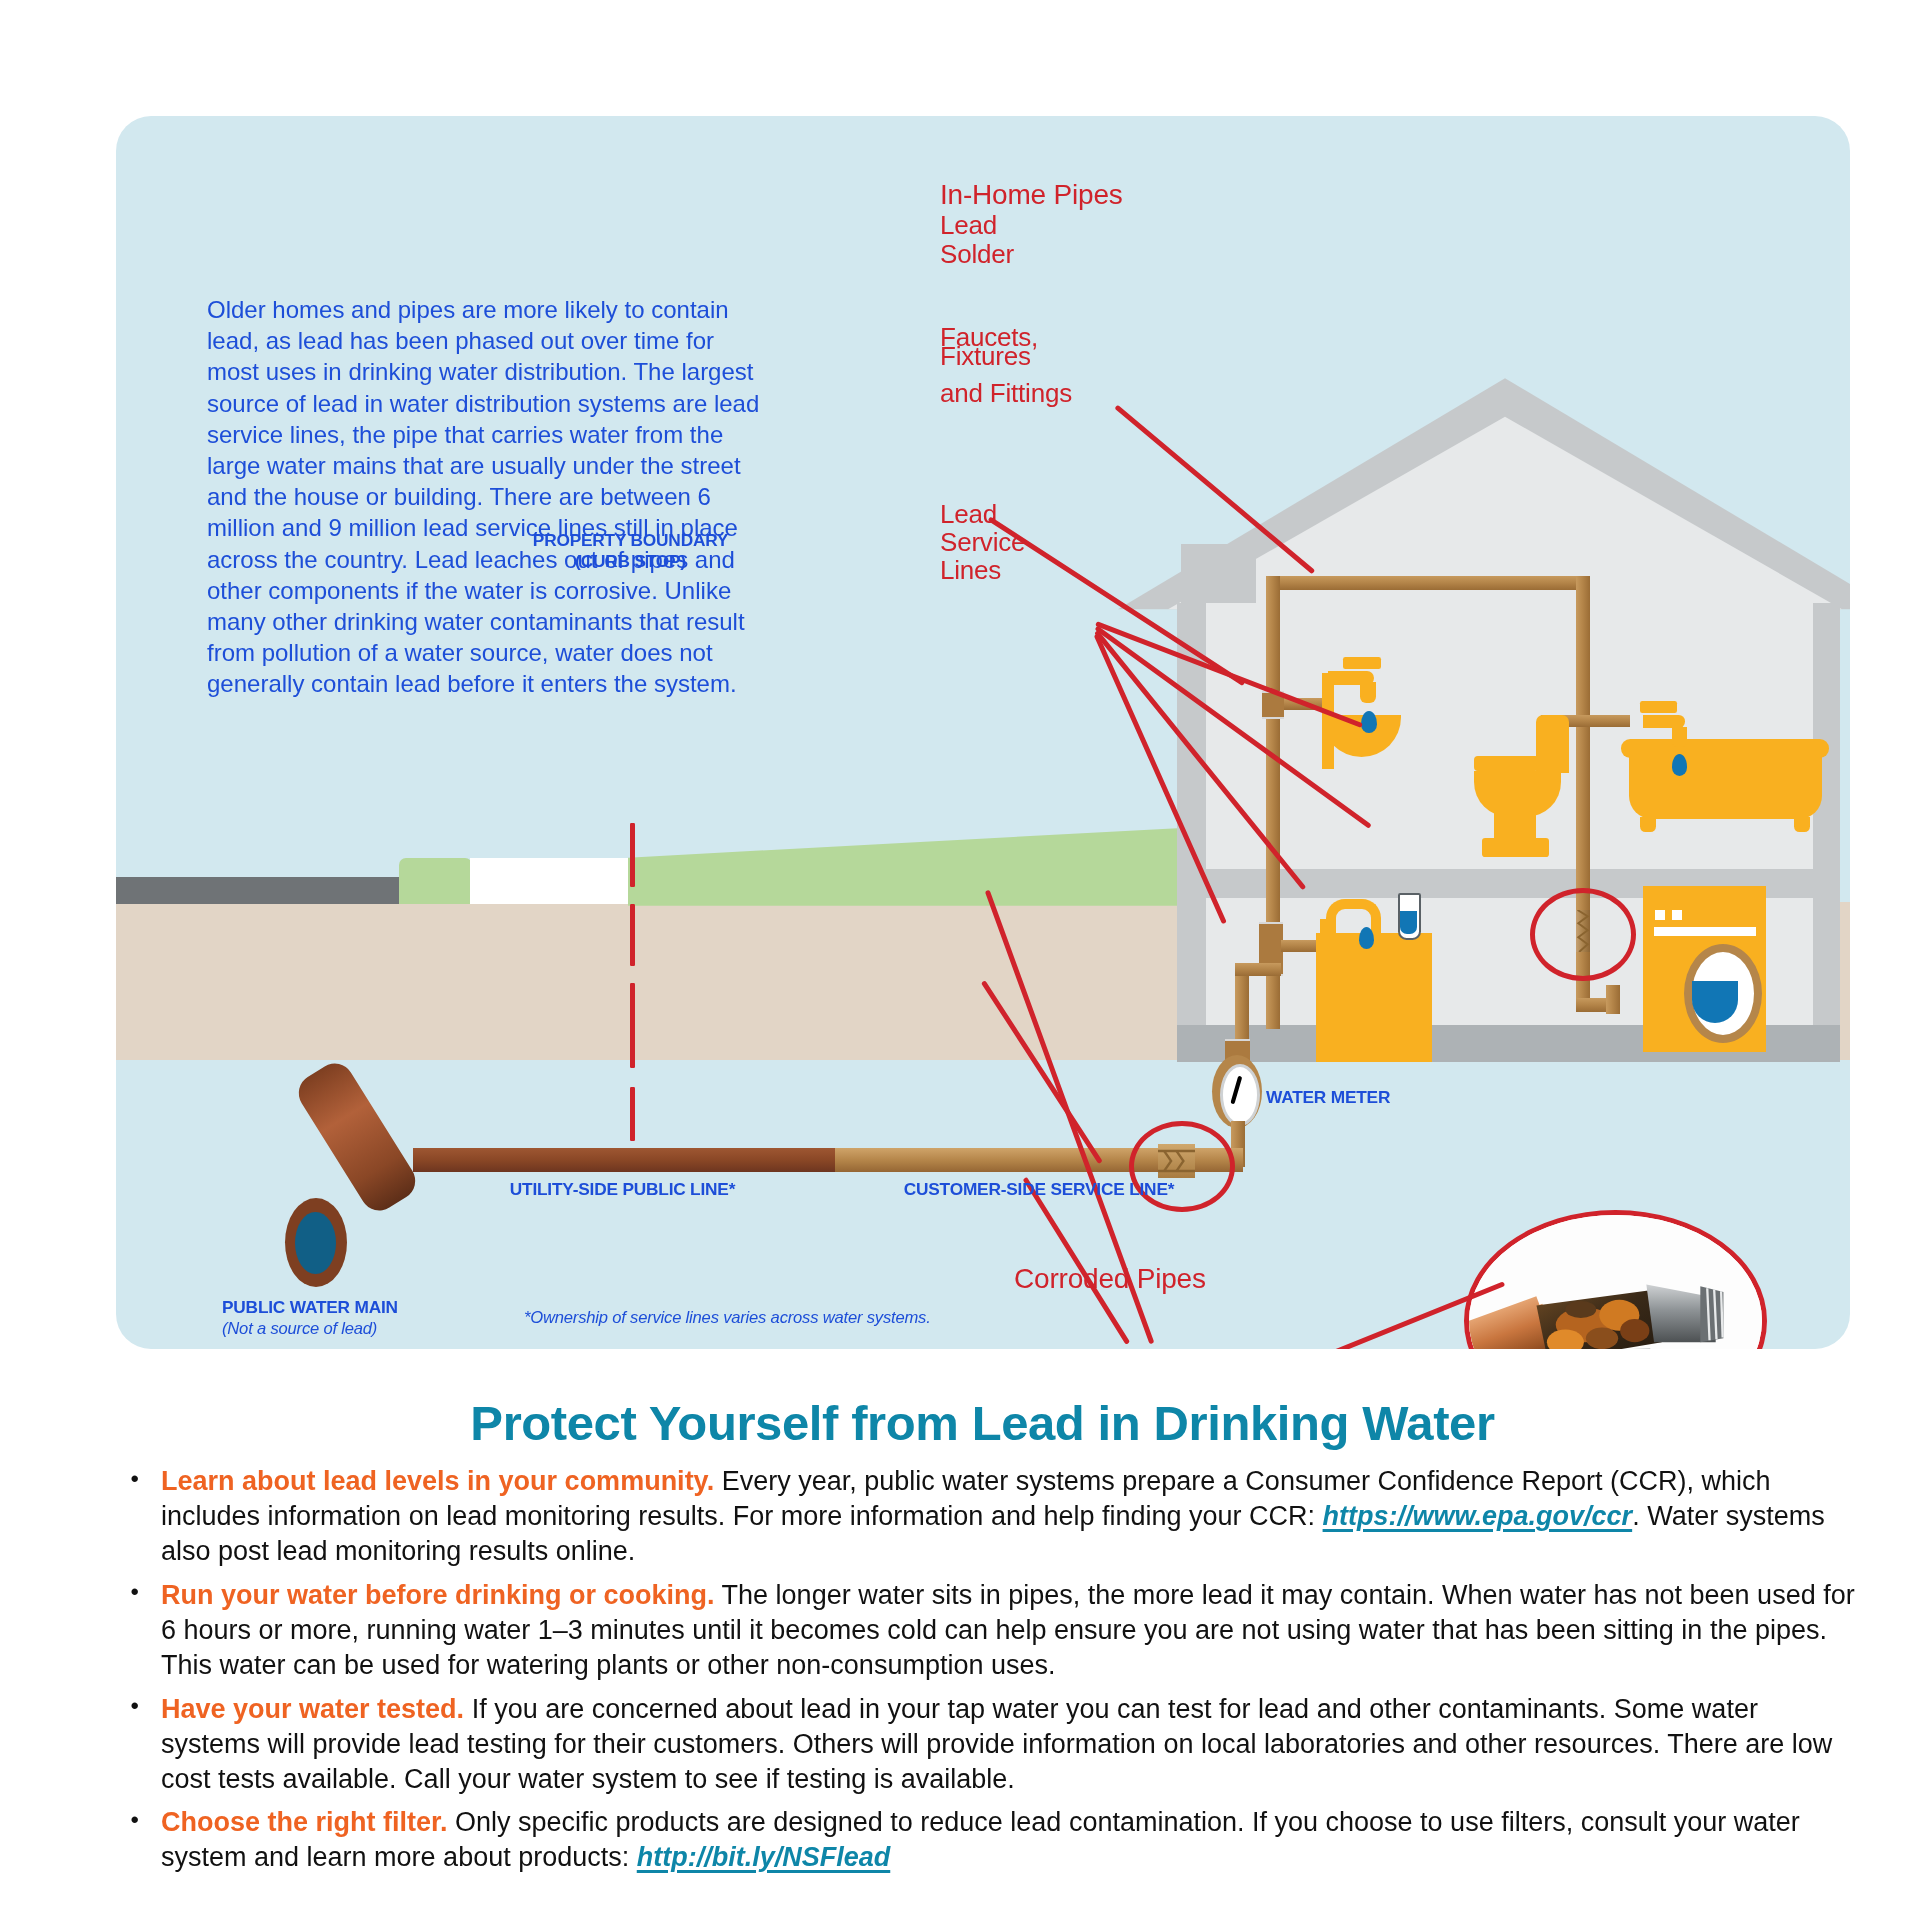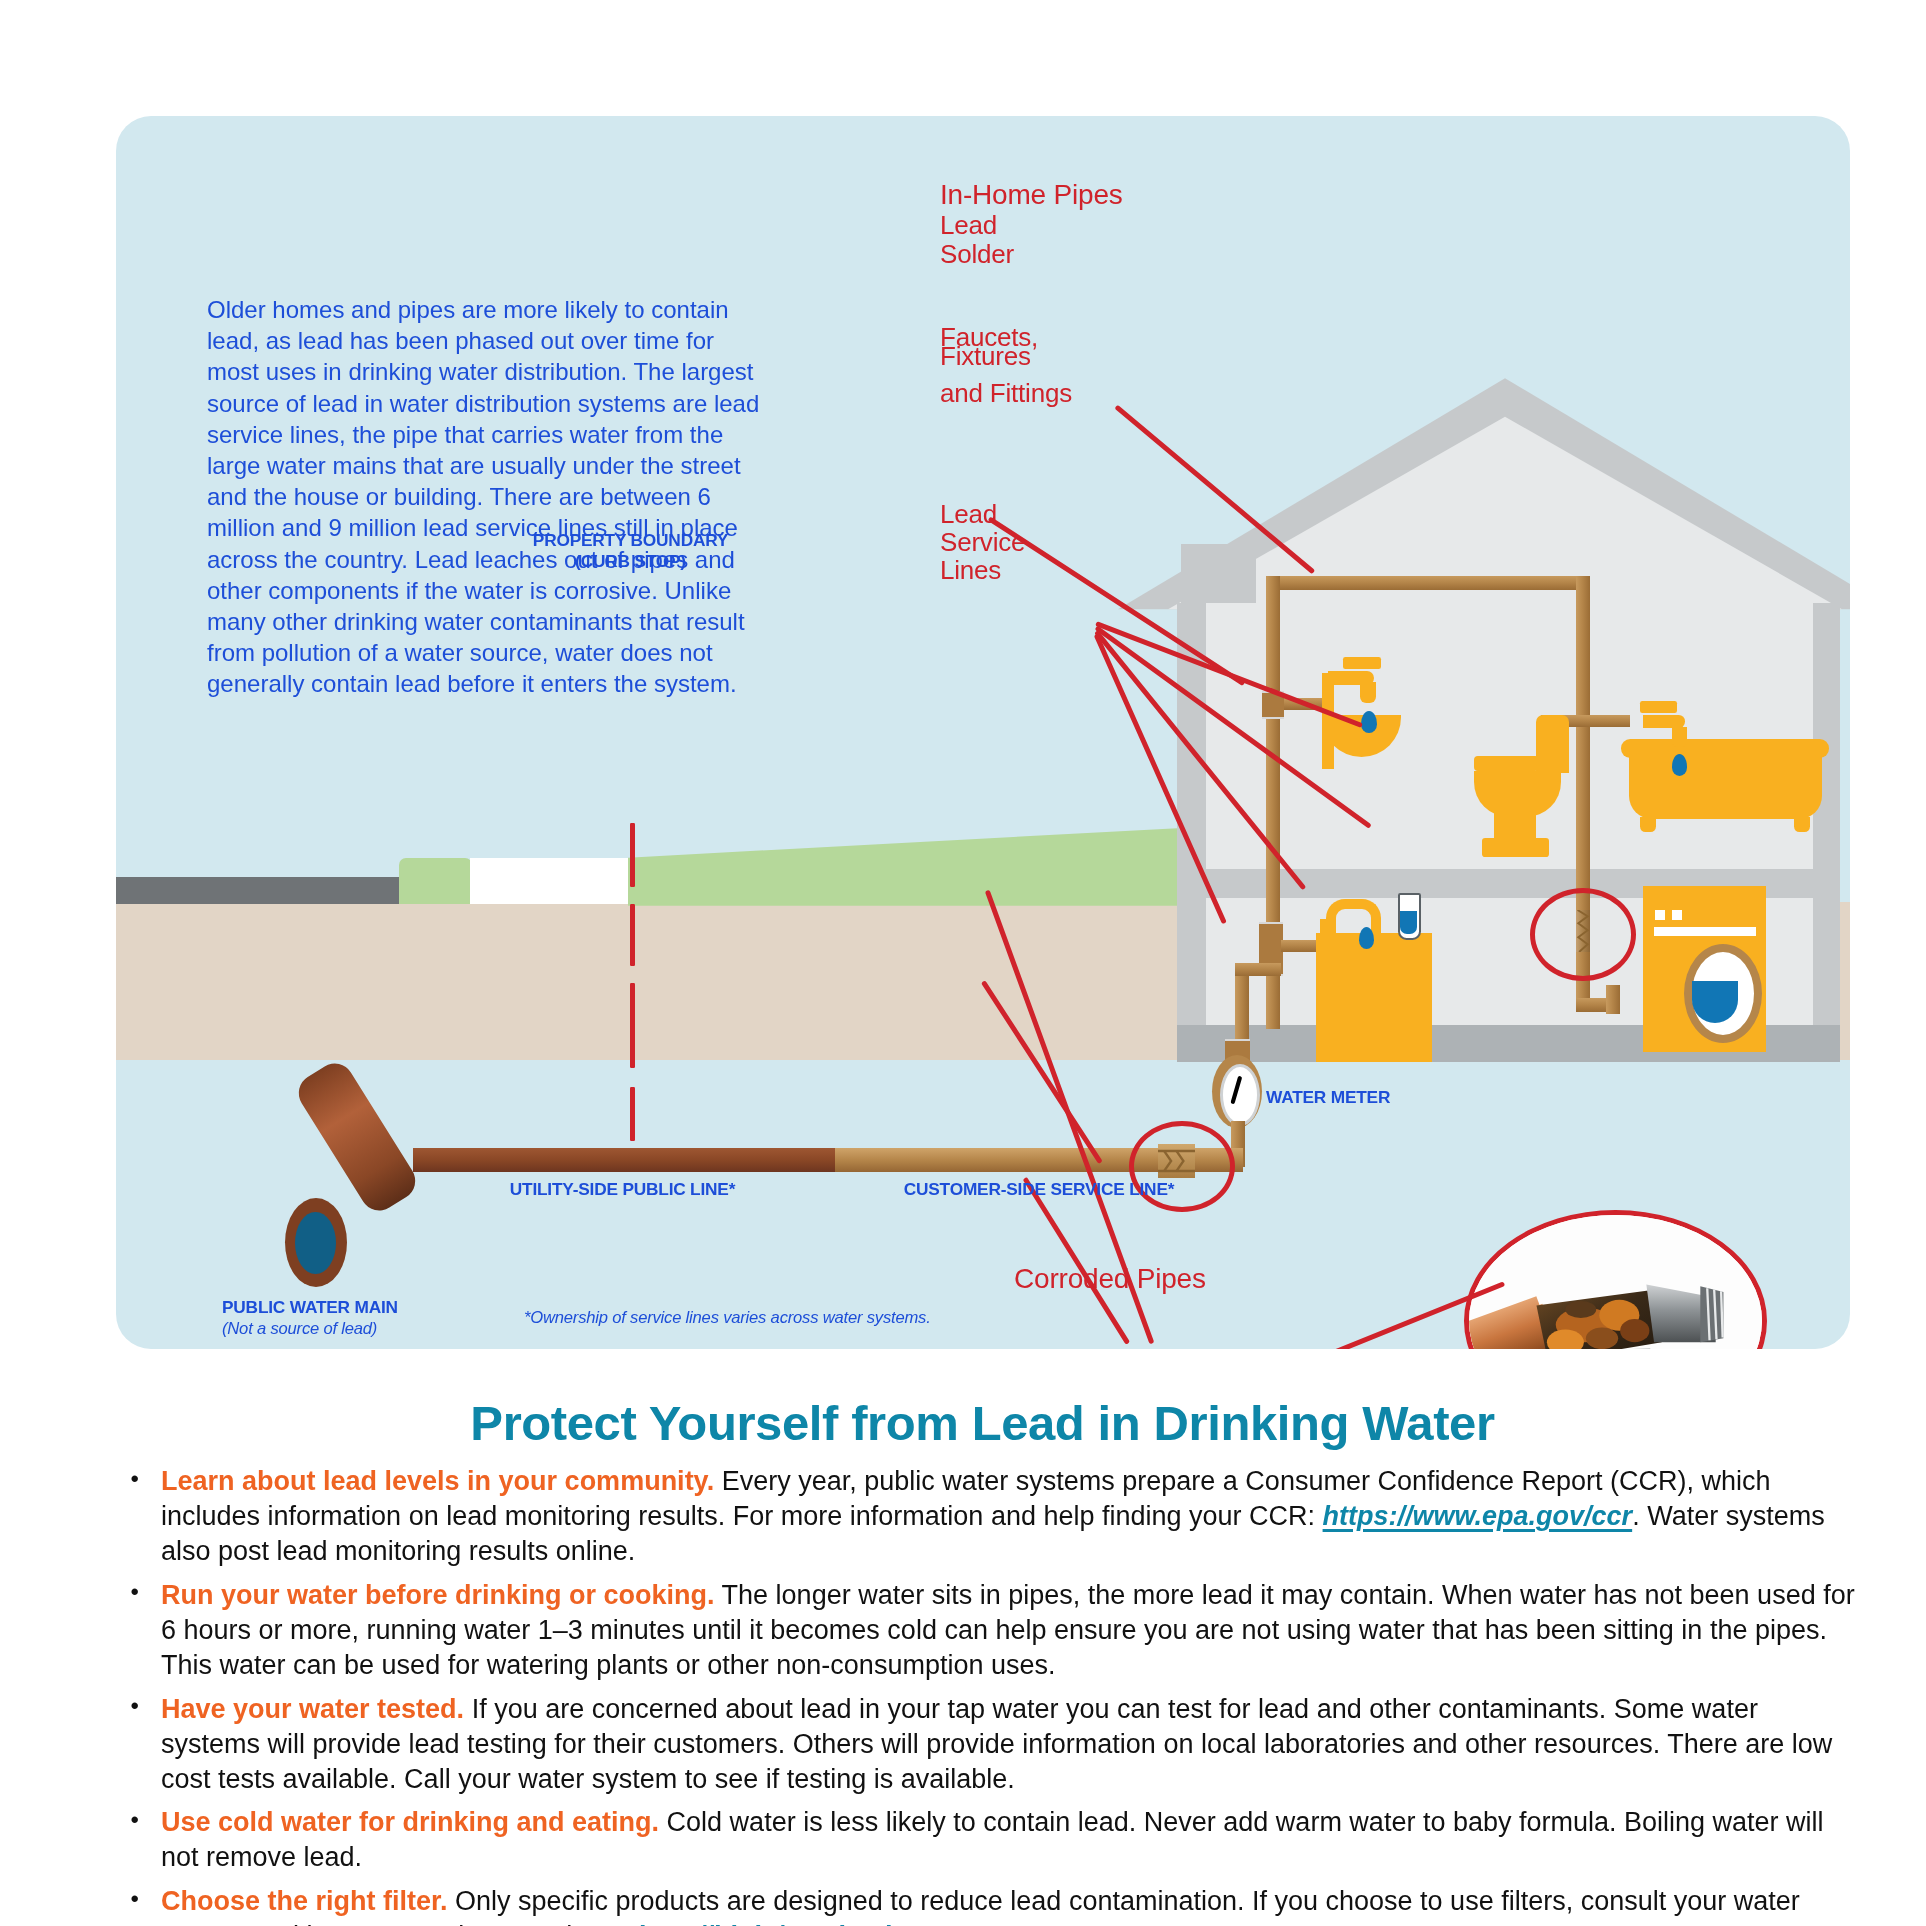--- a/index.html
+++ b/index.html
@@ -308,21 +308,18 @@
     <div class="bullet">
       <span class="lead">Learn about lead levels in your community.</span><span> Every year, public water systems prepare a Consumer Confidence Report (CCR), which includes information on lead monitoring results. For more information and help finding your CCR: </span><span class="lnk">https://www.epa.gov/ccr</span><span>. Water systems also post lead monitoring results online.</span>
     </div>
     <div class="bullet">
       <span class="lead">Run your water before drinking or cooking.</span><span> The longer water sits in pipes, the more lead it may contain. When water has not been used for 6 hours or more, running water 1–3 minutes until it becomes cold can help ensure you are not using water that has been sitting in the pipes. This water can be used for watering plants or other non-consumption uses.</span>
     </div>
     <div class="bullet">
       <span class="lead">Have your water tested.</span><span> If you are concerned about lead in your tap water you can test for lead and other contaminants. Some water systems will provide lead testing for their customers. Others will provide information on local laboratories and other resources. There are low cost tests available. Call your water system to see if testing is available.</span>
     </div>
     <div class="bullet">
-      <span class="lead">Use cold water for drinking and eating.</span><span> Cold water is less likely to contain lead. Never add warm water to baby formula. Boiling water will not remove lead.</span>
-    </div>
-    <div class="bullet">
       <span class="lead">Choose the right filter.</span><span> Only specific products are designed to reduce lead contamination. If you choose to use filters, consult your water system and learn more about products: </span><span class="lnk">http://bit.ly/NSFlead</span>
     </div>
   </div>
 
 </div>
 
 
 </body></html>

